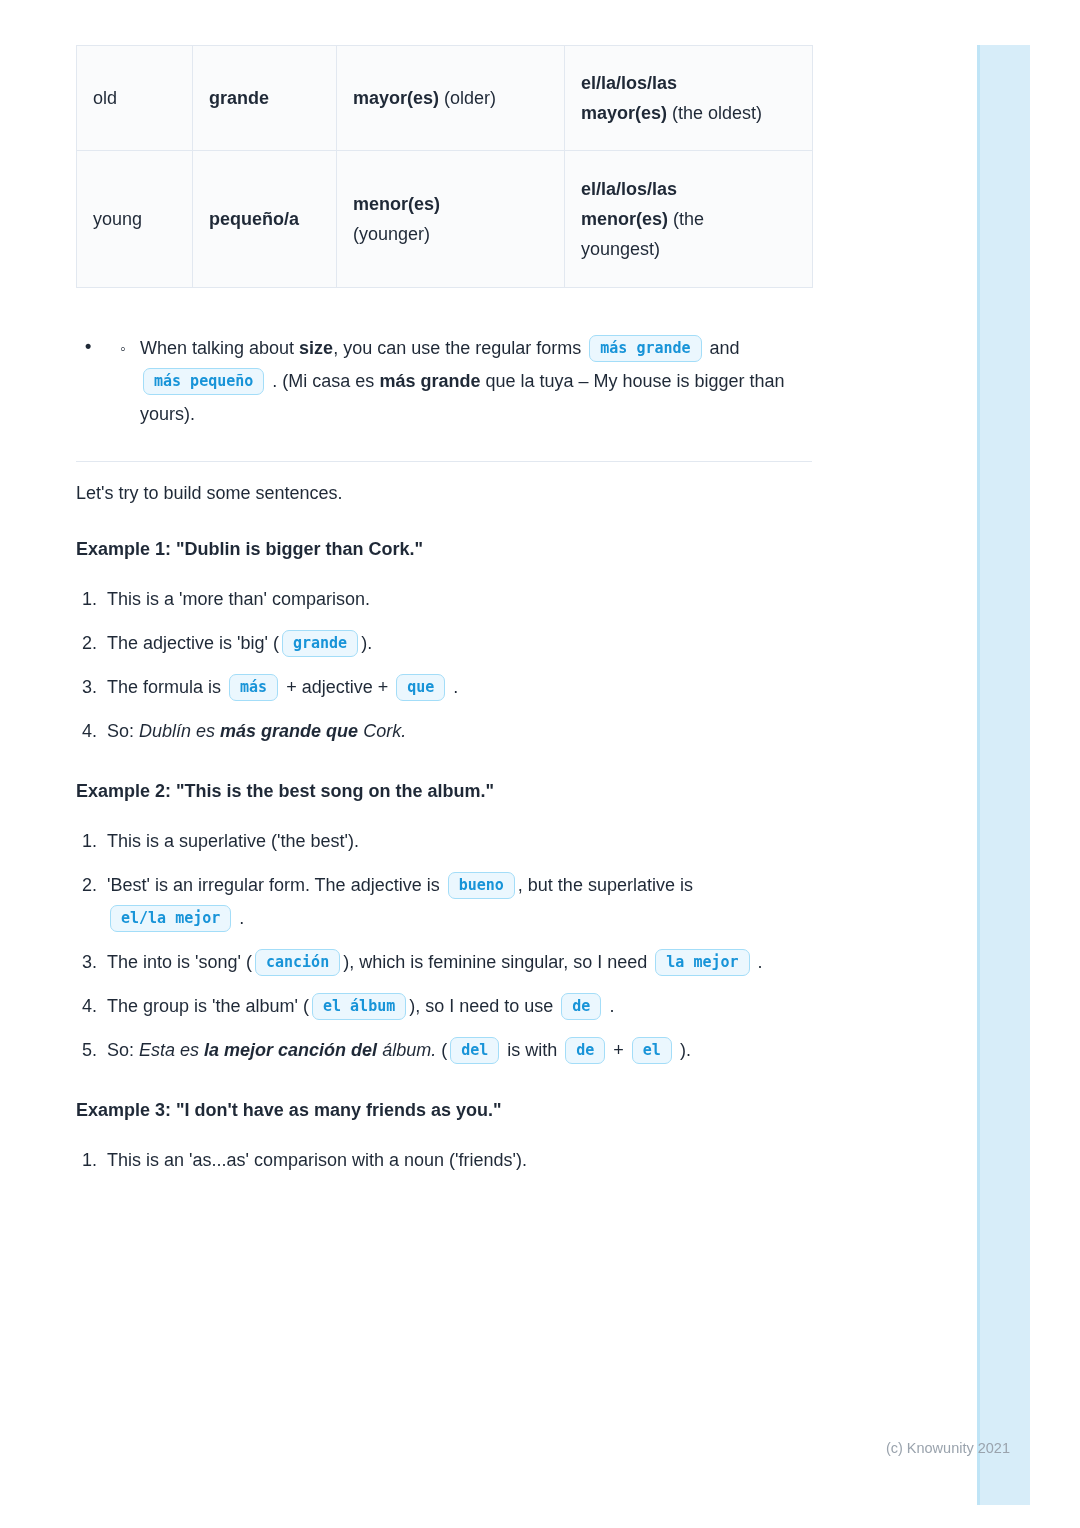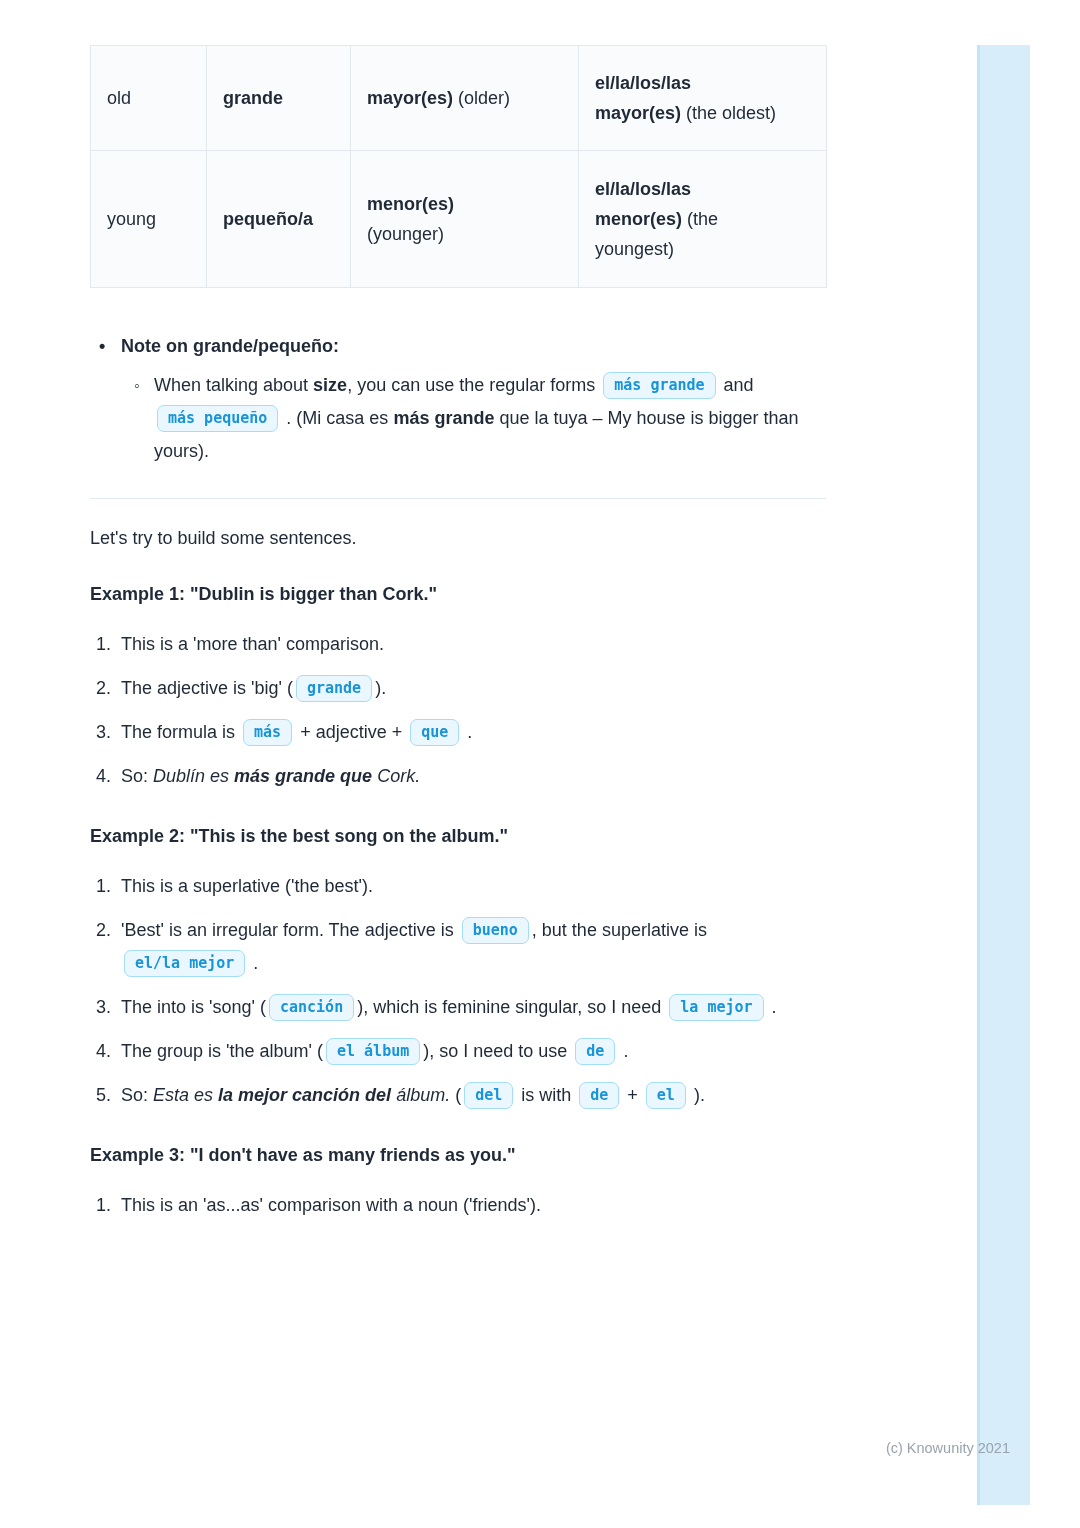--- a/index.html
+++ b/index.html
@@ -12,21 +12,21 @@
   }
   .page { position:absolute; inset:0; }
 
   
   .edge-bar {
     position:absolute; left:977px; top:45px; width:53px; height:1460px;
     background:var(--edgeBar,#d7edf9);
     border-left:3px solid var(--edgeBarLine,#bfe4f6);
   }
 
-  .content { position:absolute; left:90px; top:45px; width:736px; }
+  .content { position:absolute; left:76px; top:45px; width:736px; }
 
   
   .gtable { width:100%; border-collapse:collapse; table-layout:fixed; }
   .gtable td {
     border:1px solid var(--borderColor,#e2e8f0);
     background:var(--cellBg,#fafbfc);
     padding:14px 16px; vertical-align:middle;
     line-height:30px; white-space:pre-wrap; font-size:18px;
   }
   col.c0{width:116px} col.c1{width:144px} col.c2{width:228px} col.c3{width:248px}
@@ -41,21 +41,21 @@
   .sub .l2::before { content:"\25E6"; position:absolute; left:13px; top:0; font-size:16px; line-height:33px; }
 
   .divider { border:none; border-top:1px solid var(--borderColor,#e2e8f0); margin-top:30px; }
 
   .heading {
     margin-top:40px; font-size:33px; font-weight:700; letter-spacing:-0.3px;
     color:var(--accent,#159de2); line-height:40px;
     padding-bottom:16px; border-bottom:3px solid var(--accentUnderline,#7fd0f2);
   }
 
-  .intro { margin-top:26px; line-height:26px; }
+  .intro { margin-top:18px; line-height:26px; }
 
   .ex-title { margin-top:30px; font-weight:700; line-height:26px; }
 
   .steps { list-style:none; counter-reset:step; margin:21px 0 30px 0; }
   .steps li { counter-increment:step; position:relative; padding-left:31px; margin-bottom:11px; line-height:33px; }
   .steps li::before { content:counter(step) "."; position:absolute; left:6px; top:0; line-height:33px; }
 
   .li-text { display:block; }
 
   
@@ -109,21 +109,20 @@
 (younger)</span></td>
           <td><span class="seg bold">el/la/los/las
 menor(es)</span><span class="seg"> (the
 youngest)</span></td>
         </tr>
       </tbody>
     </table>
 
     <ul class="notes">
       <li class="l1">
-        <div class="li-text"><span class="seg bold">Note on grande/pequeño:</span></div>
         <ul class="sub">
           <li class="l2">
             <div class="li-text"><span class="seg">When talking about </span><span class="seg bold">size</span><span class="seg">, you can use the regular forms </span><span class="chip">más grande</span><span class="seg"> and </span><span class="chip">más pequeño</span><span class="seg"> . (Mi casa es </span><span class="seg bold">más grande</span><span class="seg"> que la tuya – My house is bigger than yours).</span></div>
           </li>
         </ul>
       </li>
     </ul>
 
     <hr class="divider">
 

